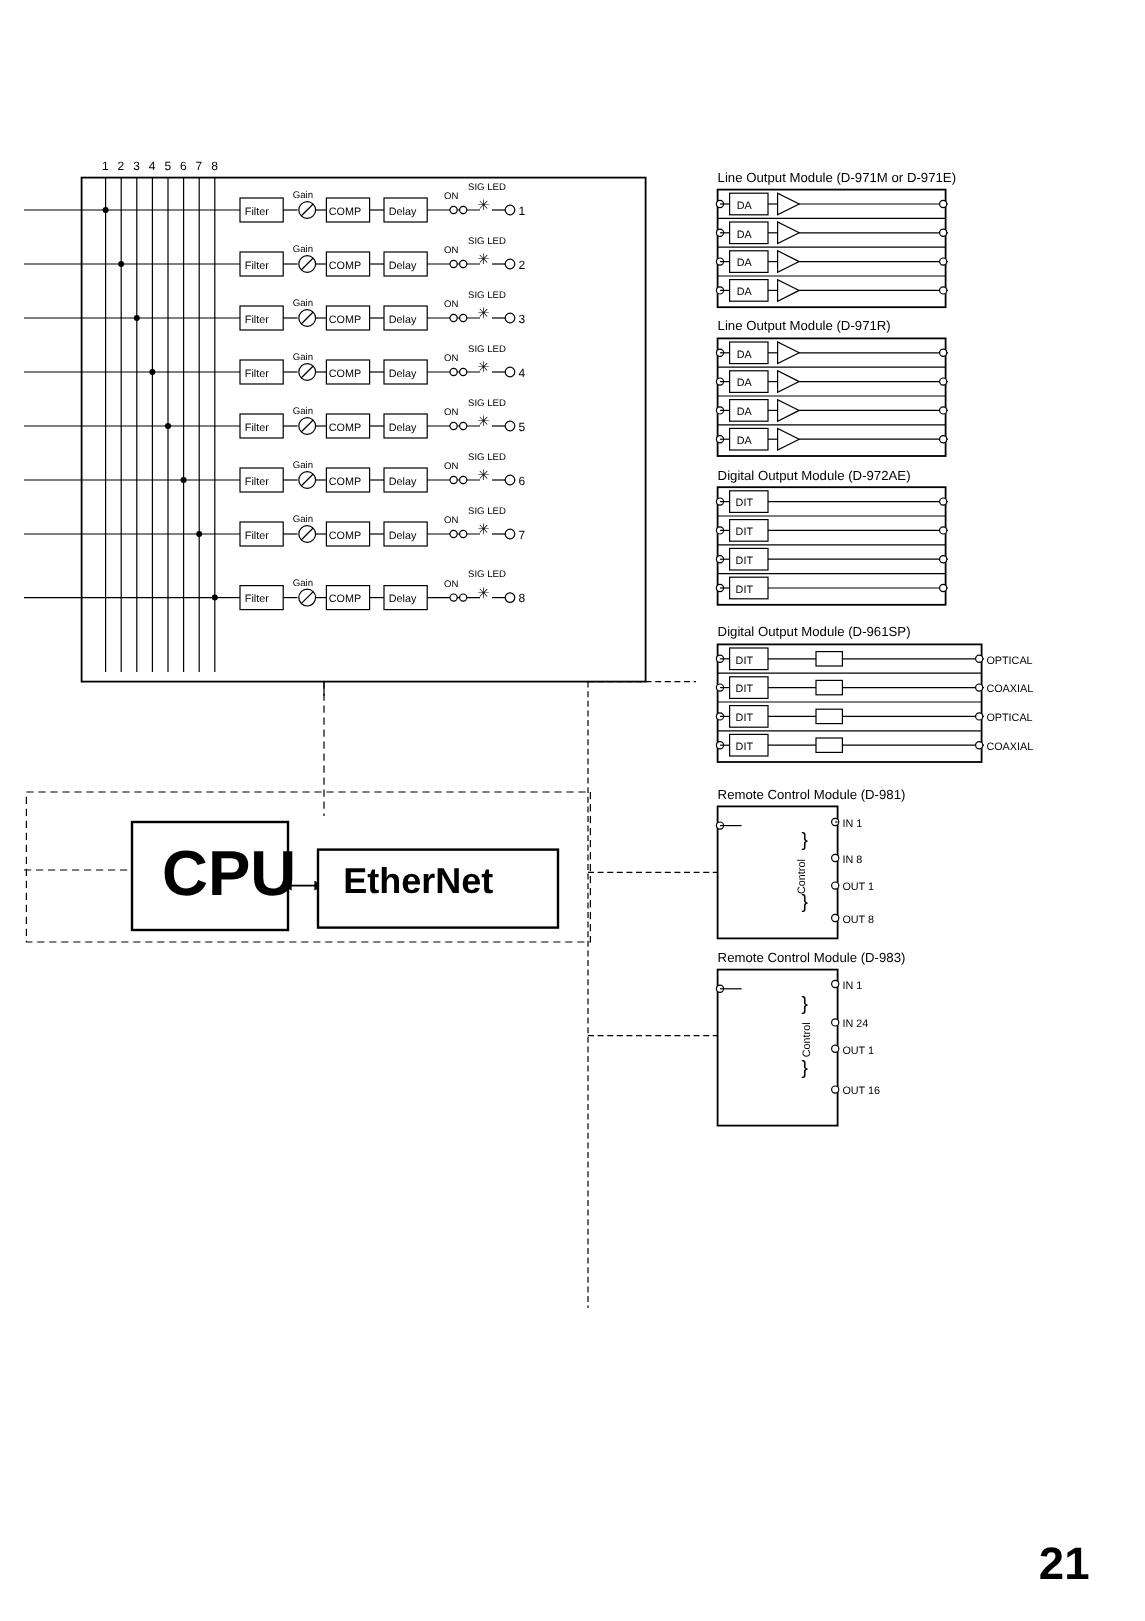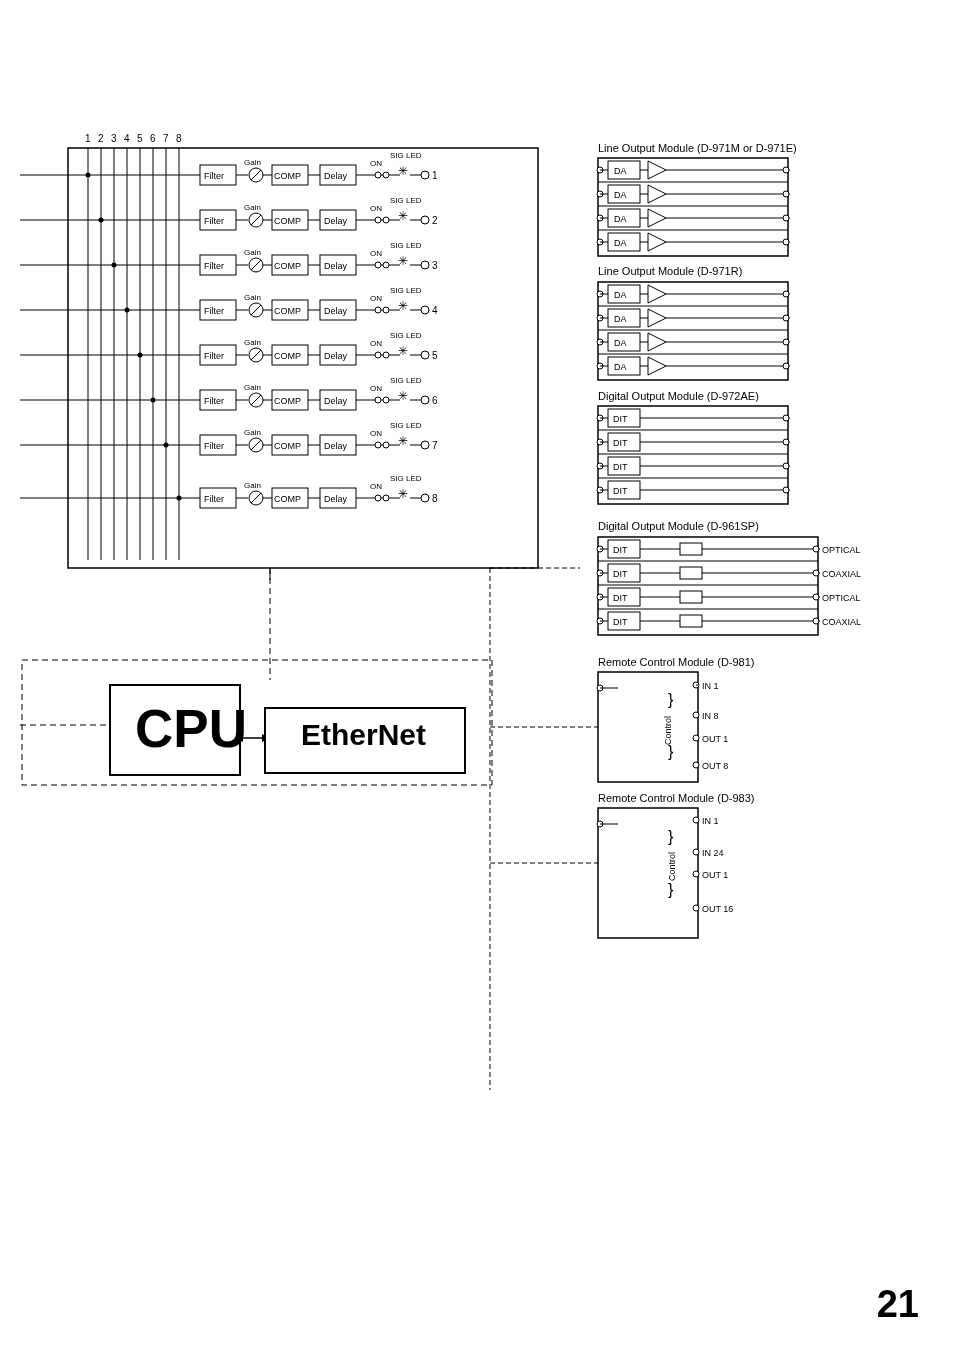--- a/index.html
+++ b/index.html
@@ -473,15 +473,15 @@
   <circle cx="696" cy="908" r="3" fill="white" stroke="black" stroke-width="1"></circle>
   <text x="702" y="912" font-size="9" font-family="Arial">OUT 16</text>
 
   <line x1="490" y1="727" x2="598" y2="727" stroke="black" stroke-width="1" stroke-dasharray="5,3"></line>
   <line x1="490" y1="863" x2="598" y2="863" stroke="black" stroke-width="1" stroke-dasharray="5,3"></line>
 
 </svg>
 
 <div style="position:absolute; top:698px; left:135px; font-size:53px; font-weight:bold; font-family:Arial;">CPU</div>
 
-<div style="position:absolute; top:718px; left:301px; font-size:30px; font-weight:bold; font-family:Arial;">EtherNet</div>
-
-<div style="position:absolute; bottom:25px; right:35px; font-size:38px; font-weight:bold; font-family:Arial;">21</div>
+<div style="position:absolute; top:718px; left:286px; font-size:30px; font-weight:bold; font-family:Arial;">EtherNet</div>
+
+<div style="position:absolute; bottom:25px; right:46px; font-size:38px; font-weight:bold; font-family:Arial;">21</div>
 
 </body></html>

